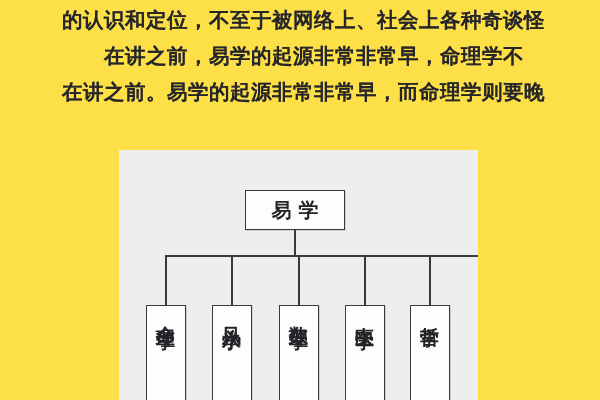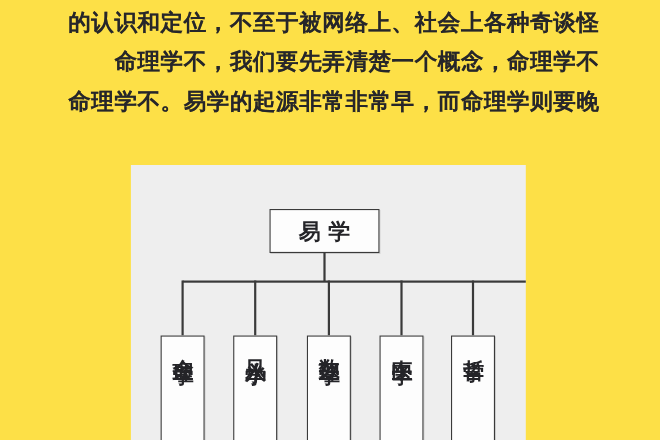--- a/index.html
+++ b/index.html
@@ -126,22 +126,22 @@
   .stem-3     { left: 245px; top: 105px; height: 50px; }
   .stem-4     { left: 310px; top: 105px; height: 50px; }
 </style>
 </head>
 <body>
 
 <div id="page">
 
   <div class="prose">
     <div class="line">的认识和定位，不至于被网络上、社会上各种奇谈怪</div>
-    <div class="line indent">命理学不，我们要先弄清楚一个概念，命理学不</div>
-    <div class="line">命理学不。易学的起源非常非常早，而命理学则要晚</div>
+    <div class="line indent">在讲之前，易学的起源非常非常早，命理学不</div>
+    <div class="line">在讲之前。易学的起源非常非常早，而命理学则要晚</div>
   </div>
 
   <div class="figure">
 
     <div class="node root">
       <span class="label">易学</span>
     </div>
 
     <div class="conn v stem-root"></div>
     <div class="conn h bus"></div>

